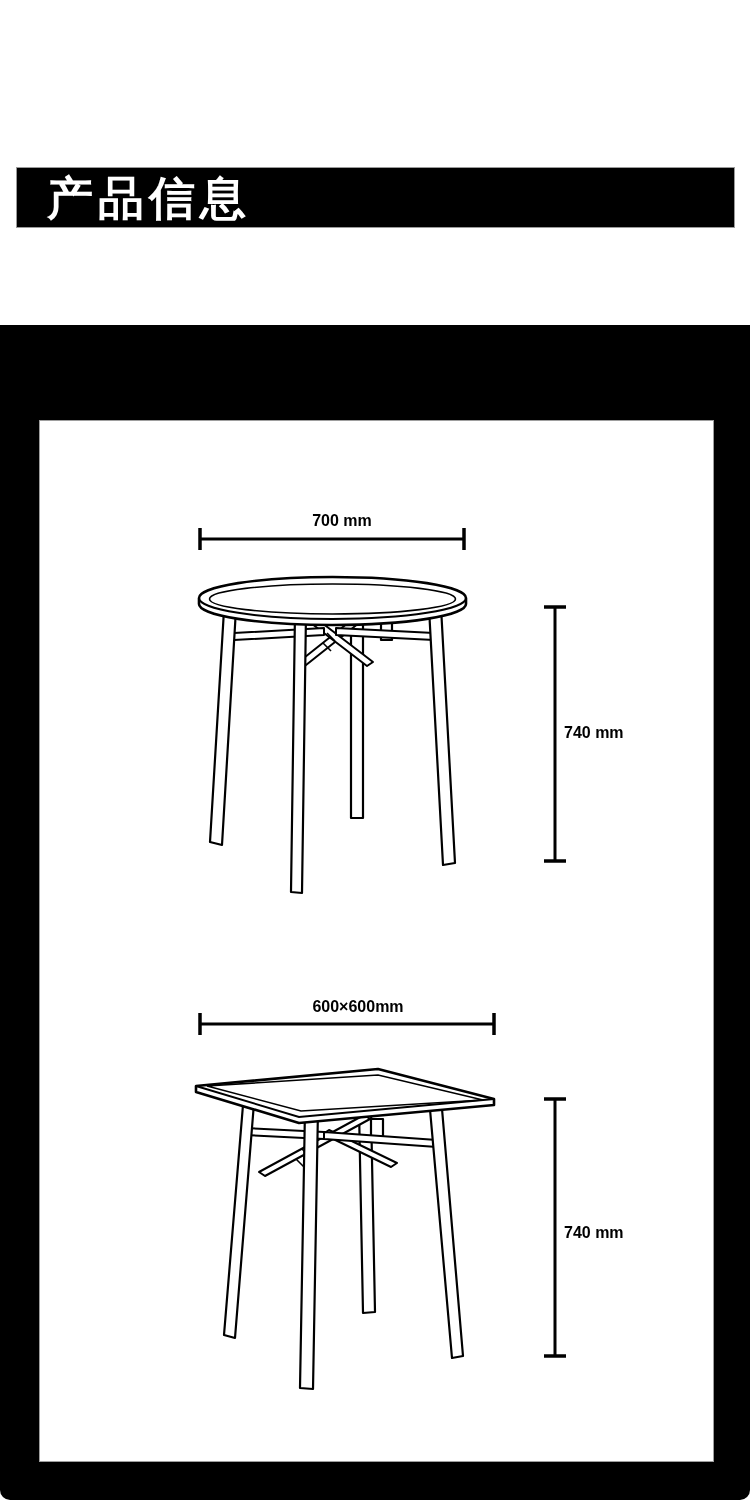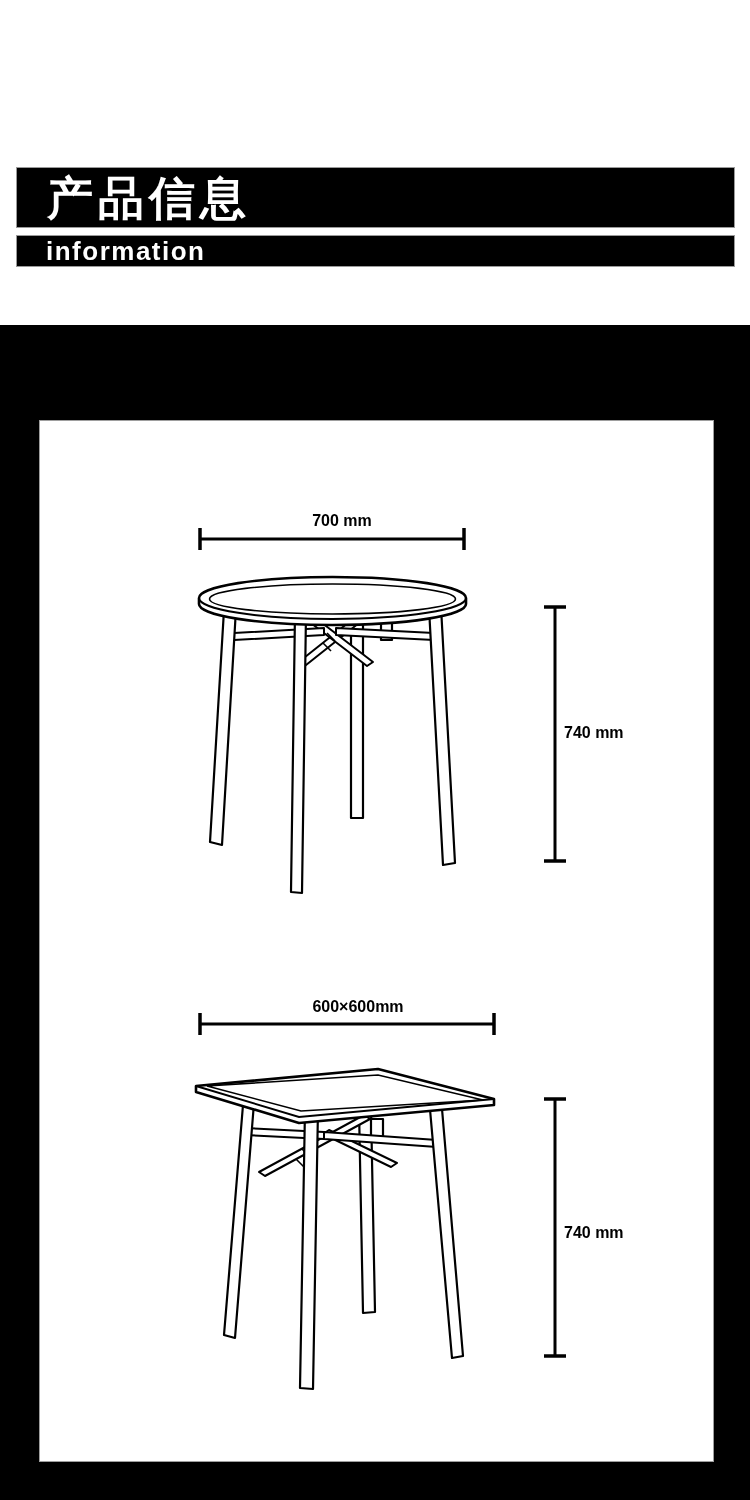--- a/index.html
+++ b/index.html
@@ -1,17 +1,17 @@
 <!DOCTYPE html>
 <html><head>
 <meta charset="utf-8">
 <style>
   html,body{margin:0;padding:0;background:#ffffff;}
   .page{position:relative;width:750px;height:1500px;background:#ffffff;overflow:hidden;
-        font-family:"Liberation Sans","DejaVu Sans",sans-serif;}
+        font-family:"Liberation Sans","DejaVu Sans",sans-serif;border-radius:10px;}
   .title-bar{position:absolute;left:16px;top:167px;width:719px;height:61px;
         background:#000;border:1px solid #9a9a9a;box-sizing:border-box;
         display:flex;align-items:center;padding-left:30px;}
   .title-bar .zh{color:#fff;font-size:46px;font-weight:700;letter-spacing:5px;line-height:1;}
   .subtitle-bar{position:absolute;left:16px;top:235px;width:719px;height:32px;
         background:#000;border:1px solid #9a9a9a;box-sizing:border-box;
         display:flex;align-items:center;padding-left:29px;}
   .subtitle-bar .en{color:#fff;font-size:26px;font-weight:700;letter-spacing:1.5px;line-height:1;}
   .info-section{position:absolute;left:0;top:325px;width:750px;height:1175px;background:#000;padding-left:36px;}
   .drawing-panel{position:absolute;left:39px;top:95px;width:673px;height:1040px;
@@ -28,23 +28,20 @@
 </style>
 </head>
 <body>
 
 <div class="page">
 
   <div class="title-bar">
     <span class="zh">产品信息</span>
   </div>
 
-  <div class="subtitle-bar">
-    <span class="en">information</span>
-  </div>
 
   <div class="info-section">
 
     <div class="drawing-panel">
       <svg width="673" height="1040" viewBox="0 0 673 1040">
 
         <g>
 
           <g>
             <line class="tick" x1="160" y1="107" x2="160" y2="129"></line>

